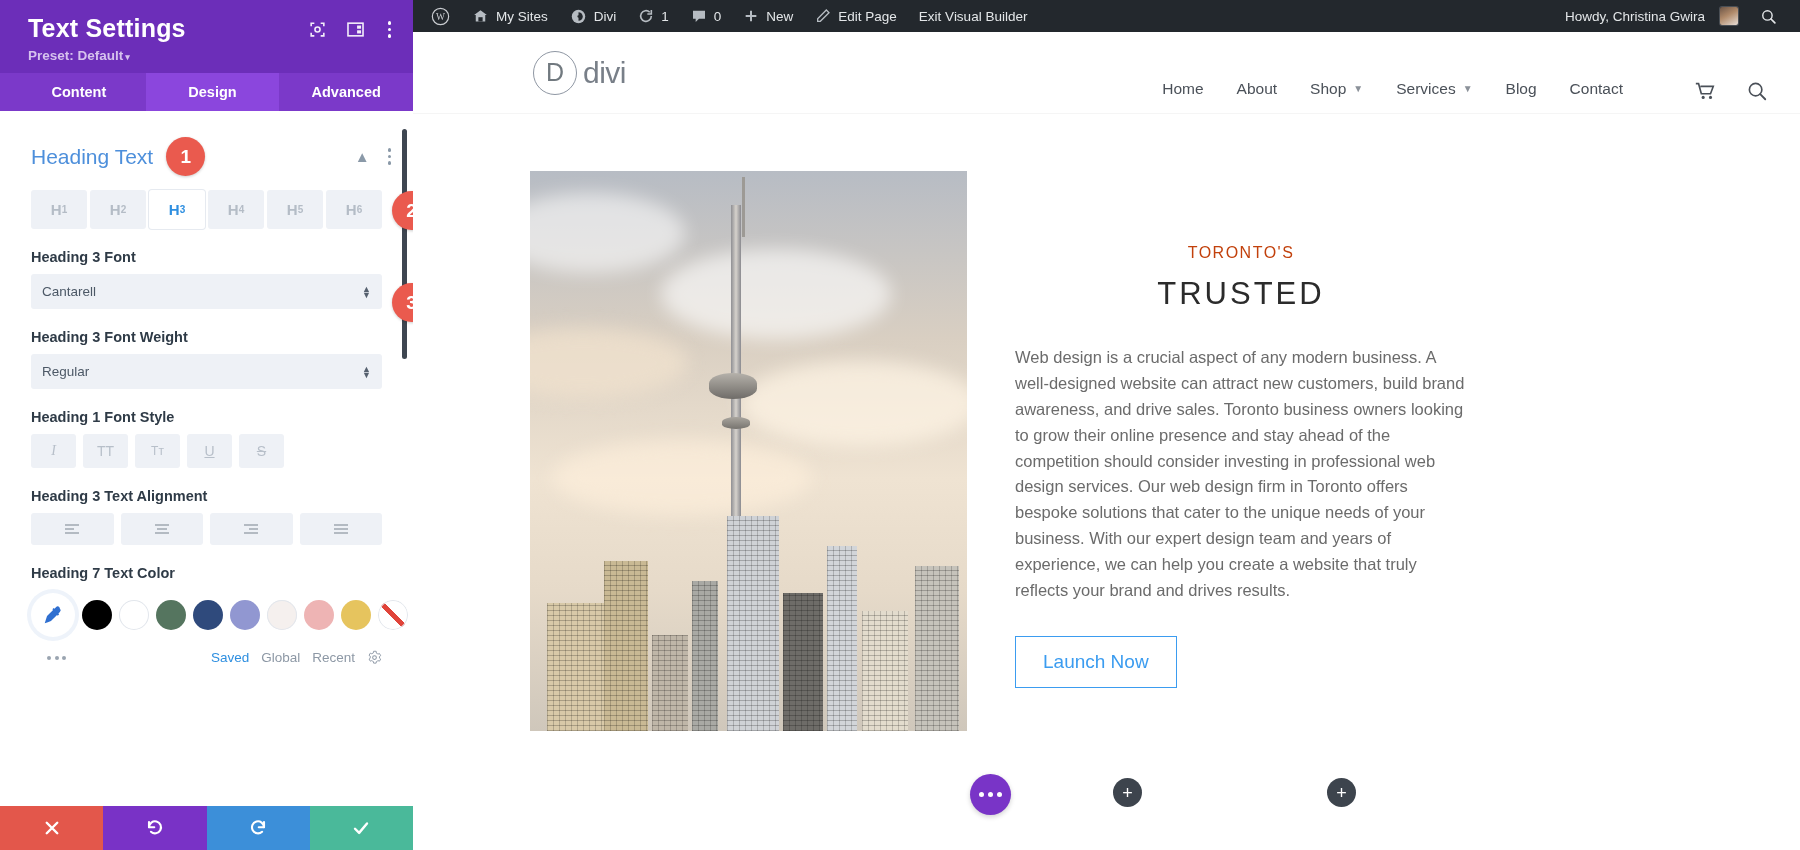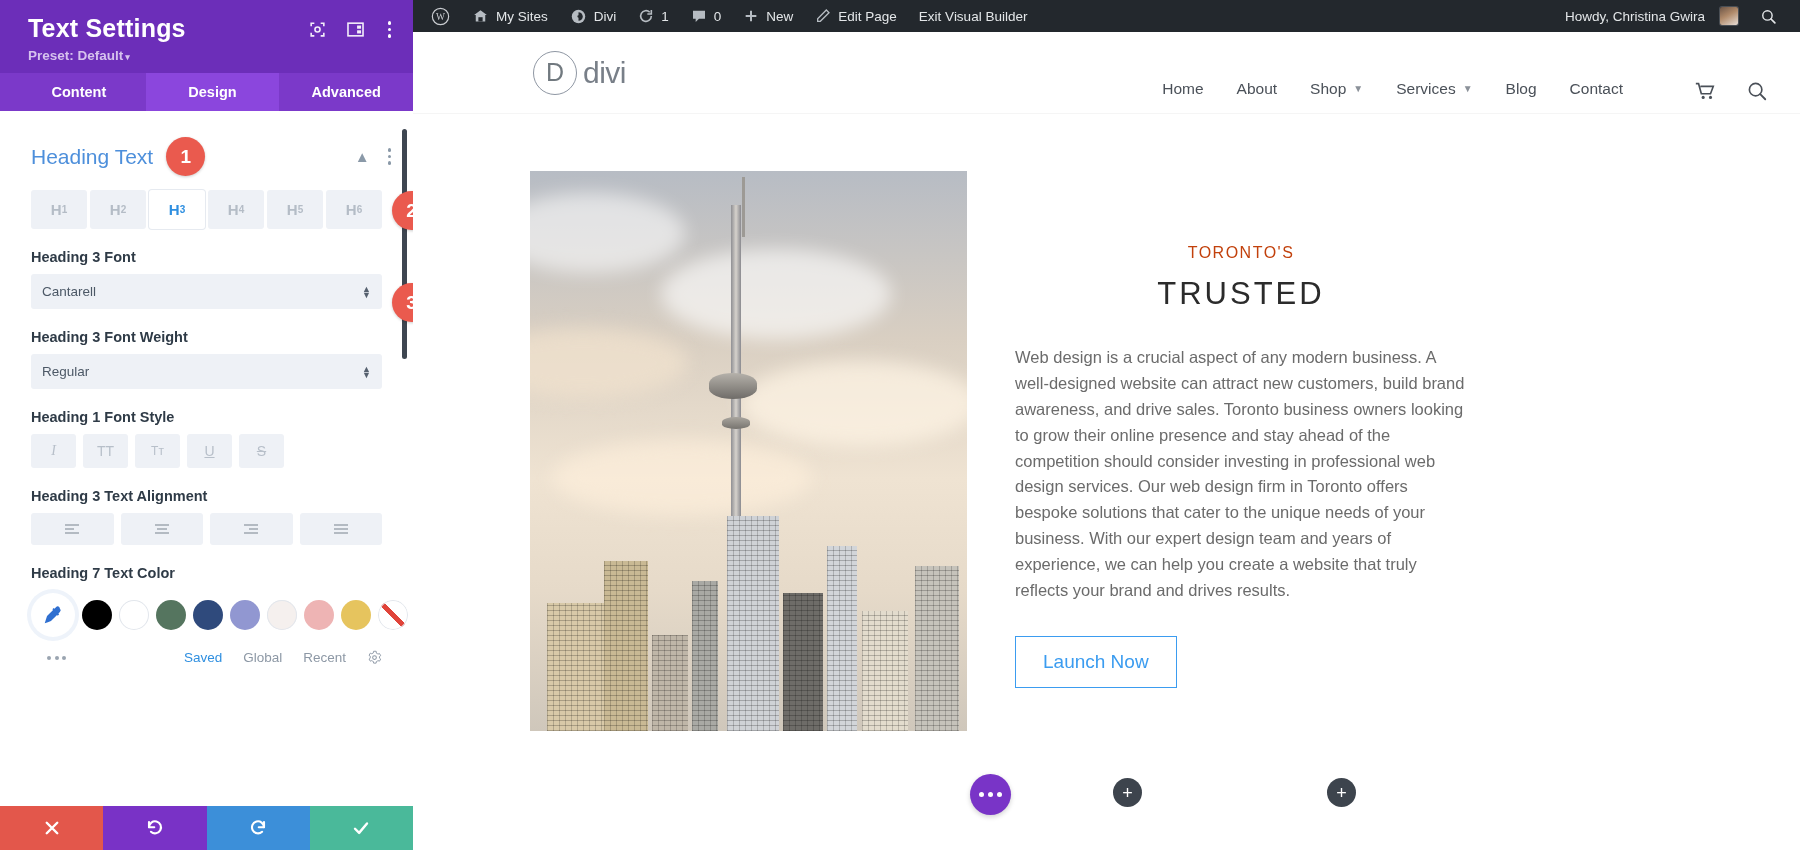--- a/index.html
+++ b/index.html
@@ -82,21 +82,21 @@
     width: 44px; height: 44px; border-radius: 50%; background: #fff;
     box-shadow: 0 0 0 4px #eef3fa; display: flex; align-items: center;
     justify-content: center; cursor: pointer; flex: 0 0 44px;
   }
   .sw { width: 30px; height: 30px; border-radius: 50%; cursor: pointer; flex: 0 0 30px; }
   .sw.ring { box-shadow: inset 0 0 0 1px #e2e6ec; }
 
   .meta-row { display: flex; align-items: center; margin-top: 13px; padding: 0 31px; }
   .dots3 { display: flex; gap: 3.5px; margin-left: 16px; }
   .dots3 i { width: 4px; height: 4px; border-radius: 50%; background: #9aa4b0; }
-  .meta-links { margin-left: auto; display: flex; align-items: center; gap: 21px; font-size: 13.5px; }
+  .meta-links { margin-left: auto; display: flex; align-items: center; gap: 12px; font-size: 13.5px; }
   .mlink { color: #8d98a5; cursor: pointer; }
   .mlink.active { color: #2f8fe0; }
 
   .actionbar { display: flex; height: 44px; flex: 0 0 44px; }
   .act { flex: 1; display: flex; align-items: center; justify-content: center; cursor: pointer; }
   .act svg { width: 18px; height: 18px; }
 
   
   .right { flex: 1; position: relative; background: #fff; height: 850px; }
   .wpbar {

